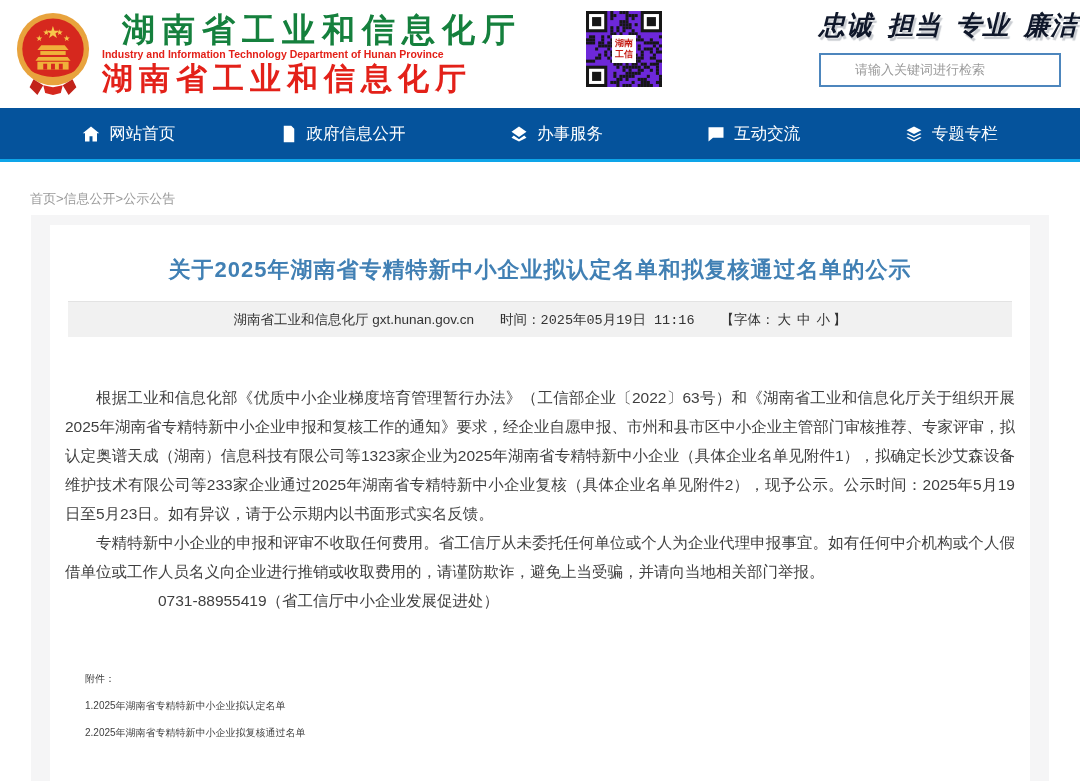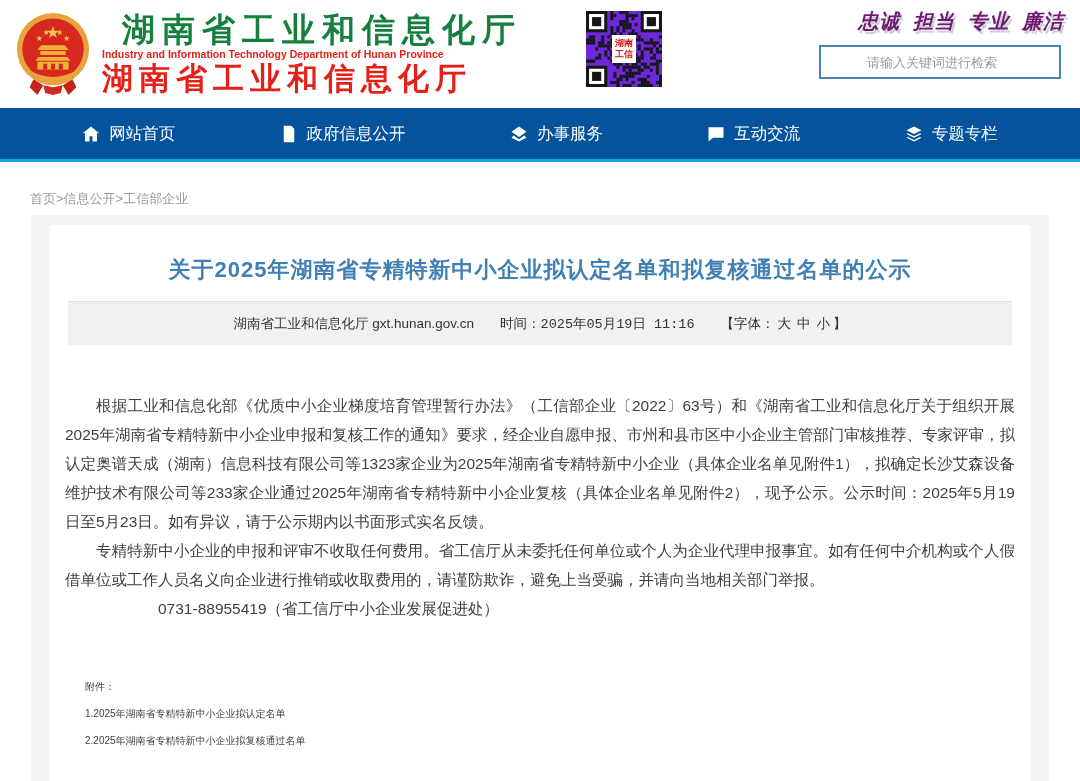--- a/index.html
+++ b/index.html
@@ -11,43 +11,43 @@
   .emblem { position:absolute; left:14px; top:9px; width:78px; height:88px; }
   .org-block { position:absolute; left:102px; top:12px; width:470px; }
   .org-title { color:#15803d; font-size:33px; font-weight:bold; letter-spacing:7px; line-height:36px; white-space:nowrap;margin-left:20px; }
   .org-title-en { color:#e32119; font-size:10.5px; font-weight:bold; line-height:13px; white-space:nowrap; }
   .org-subtitle { color:#e32119; font-size:31px; font-weight:bold; letter-spacing:6px; line-height:36px; white-space:nowrap; }
   .qr-wrap { position:absolute; left:586px; top:11px; width:76px; height:76px; background:#6d28d9; }
   .qr-grid { position:absolute; inset:0; }
   .qr-center { position:absolute; left:26px; top:24px; width:24px; height:28px; background:#fff;
     color:#c41a12; font-size:9px; font-weight:bold; line-height:11px; text-align:center; padding-top:3px; }
   .right-block { position:absolute; right:16px; top:8px; width:245px; }
-  .slogan { color:#701a75; font-size:20px; font-weight:900; font-style:italic; white-space:nowrap;
+  .slogan { color:#0f172a; font-size:26px; font-weight:900; font-style:italic; white-space:nowrap;
     letter-spacing:1px; word-spacing:6px; text-shadow:2px 3px 1px #c9ccd1; text-align:right; }
   .search-box { margin-top:10px; width:242px; height:34px; border:2px solid #4d86bd; background:#fff; }
-  .search-box input { width:100%; height:100%; border:0; outline:none; padding-left:46px;
-    font-size:13px; color:#555; font-family:Liberation Sans, sans-serif; background:transparent; }
+  .search-box input { width:100%; height:100%; border:0; outline:none; padding-left:34px;
+    font-size:13px; color:#555; font-family:Liberation Mono, monospace; background:transparent; }
   .search-box input::placeholder { color:#9a9a9a; }
 
   
   .nav { width:1080px; height:54px; background:#05539c; display:flex; align-items:center;
     justify-content:space-around; padding:0 30px; border-bottom:3px solid #0ea5e9; }
   .nav-item { display:flex; align-items:center; gap:9px; color:#fff; font-size:16.5px; cursor:pointer; white-space:nowrap; }
   .nav-item svg { width:18px; height:18px; fill:#ffffff; }
 
   
   .breadcrumb { margin:28px 0 0 30px; font-size:13px; color:#9a9a9a; }
   .breadcrumb span { color:#9a9a9a; }
 
   
   .panel { position:absolute; left:31px; top:215px; width:1018px; height:566px; background:#f5f5f6; padding:10px 19px 0 19px; }
   .card { width:980px; height:556px; background:#ffffff; padding:30px 15px 12px 15px; }
 
   .article-title { text-align:center; color:#4180b4; font-size:22px; font-weight:bold; letter-spacing:1px; }
-  .meta-bar { margin:16px 3px 0 3px; height:44px; background:#f1f1f1; border-top:1px solid #e3e3e3;
+  .meta-bar { margin:16px 3px 0 3px; height:36px; background:#f1f1f1; border-top:1px solid #e3e3e3;
     display:flex; align-items:center; justify-content:center; font-size:13.5px; color:#333; }
   .meta-bar .m-src { margin-right:26px; }
   .meta-bar .m-time { margin-right:26px;font-family:Liberation Mono, monospace; }
   .meta-size { cursor:pointer; margin:0 3px; }
 
   .body-text { margin-top:46px; font-size:15.5px; color:#3f3f3f; line-height:29px; text-align:justify; }
   .body-text p.indent { text-indent:2em; }
   .contact-line1 { text-indent:2em; }
   .contact-line2 { text-indent:6em; }
 
@@ -345,21 +345,21 @@
   </div>
   <div class="nav-item">
     <svg viewBox="0 0 24 24">
         <path d="M12 2 2 7l10 5 10-5-10-5zM2 12l10 5 10-5-2-1-8 4-8-4-2 1zm0 5 10 5 10-5-2-1-8 4-8-4-2 1z"></path>
       </svg>
     <span>专题专栏</span>
   </div>
 </div>
 
 <div class="breadcrumb">
-  <span>首页</span><span>&gt;</span><span>信息公开</span><span>&gt;</span><span>工信部企业</span>
+  <span>首页</span><span>&gt;</span><span>信息公开</span><span>&gt;</span><span>公示公告</span>
 </div>
 
 <div class="panel">
   <div class="card">
 
     <div class="article-title">关于2025年湖南省专精特新中小企业拟认定名单和拟复核通过名单的公示</div>
 
     <div class="meta-bar">
       <span class="m-src">湖南省工业和信息化厅 gxt.hunan.gov.cn</span>
       <span class="m-time">时间：2025年05月19日 11:16</span>

